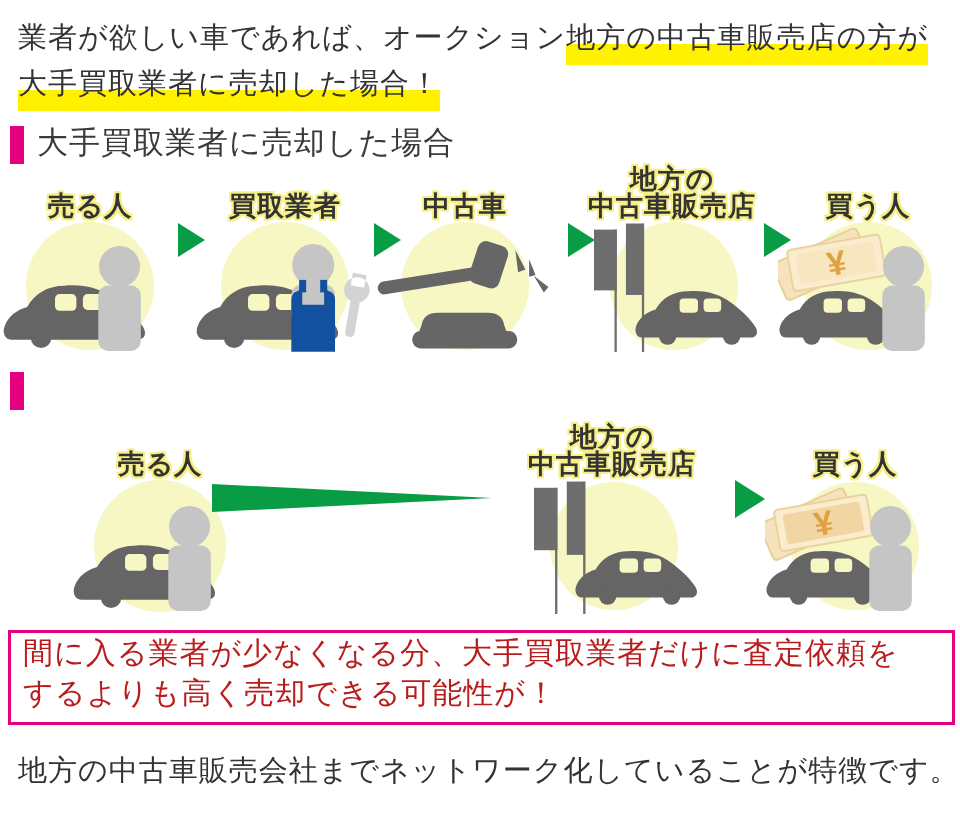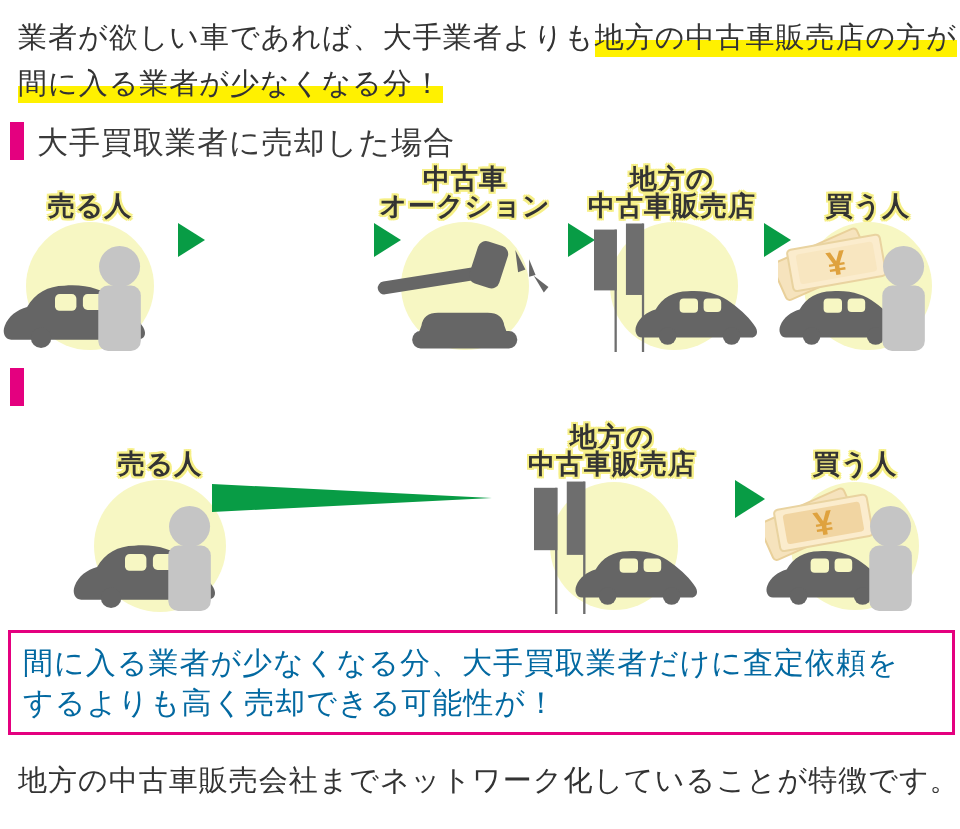--- a/index.html
+++ b/index.html
@@ -9,26 +9,26 @@
     color:#333333;
   }
   
   .intro{
     margin:14px 0 0 18px;
     font-size:29px;line-height:46px;letter-spacing:1px;
     color:#333333;
   }
   .hl{
     background:linear-gradient(transparent 52%, #fff100 52%);
-    padding-bottom:4px;
+    padding-bottom:12px;
     margin-top:30px;
   }
   
   .section-header{
-    display:flex;align-items:flex-start;
+    display:flex;align-items:flex-end;
     margin:16px 0 0 10px;height:42px;
   }
   .section-bar{
     width:14px;height:38px;background:#e4007f;flex:0 0 auto;
   }
   .section-title{
     margin-left:13px;font-size:31px;letter-spacing:1px;color:#3a3a3a;
   }
   
   .flow{position:relative;width:960px;}
@@ -52,23 +52,23 @@
     position:absolute;width:0;height:0;top:55px;
     border-left:27px solid #089c45;
     border-top:17px solid transparent;
     border-bottom:17px solid transparent;
   }
   .wedge{position:absolute;left:212px;top:58px;}
   
   .callout{
     margin:16px 5px 0 8px;
     border:3px solid #e4007f;
-    padding:10px 12px 9px 12px;
+    padding:0 12px 9px 12px;
     font-size:30px;line-height:40px;letter-spacing:1px;
-    color:#0369a1;
+    color:#b91c1c;
   }
   
   .footer{
     margin:22px 0 0 18px;
     font-size:29px;line-height:46px;letter-spacing:1px;color:#333;
   }
 </style>
 </head>
 <body>
 
@@ -108,22 +108,22 @@
     <g id="iflags" fill="#6e6e6e">
       <rect x="0" y="10" width="30" height="80"></rect>
       <rect x="27" y="10" width="3" height="168"></rect>
       <rect x="42" y="2" width="23" height="94"></rect>
       <rect x="63" y="2" width="3" height="176"></rect>
     </g>
   </defs>
 </svg>
 
 <div class="intro">
-  <div><span>業者が欲しい車であれば、大手業者よりも</span><span class="hl">地方の中古車販売店の方が</span></div>
-  <div><span class="hl">間に入る業者が少なくなる分！</span></div>
+  <div><span>業者が欲しい車であれば、オークション</span><span class="hl">地方の中古車販売店の方が</span></div>
+  <div><span class="hl">大手買取業者に売却した場合！</span></div>
 </div>
 
 <div class="section-header">
   <span class="section-bar"></span>
   <span class="section-title">大手買取業者に売却した場合</span>
 </div>
 
 <div class="flow flow1">
 
   <div class="node" style="left:0">
@@ -132,27 +132,37 @@
     </div>
     <svg class="scene" width="180" height="132" viewBox="0 0 180 132">
       <circle cx="90" cy="66" r="64" fill="#f7f7c3"></circle>
       <use href="#icar" transform="translate(2,62) scale(0.93)"></use>
       <use href="#iperson" transform="translate(96,26) scale(0.76)"></use>
     </svg>
   </div>
 
   <div class="tri" style="left:178px"></div>
 
+  <div class="node" style="left:195px">
+    <div class="node-label">
+      <div>買取業者</div>
+    </div>
+    <svg class="scene" width="180" height="132" viewBox="0 0 180 132">
+      <circle cx="90" cy="66" r="64" fill="#f7f7c3"></circle>
+      <use href="#icar" transform="translate(0,62) scale(0.93)"></use>
+      <use href="#iworker" transform="translate(94,24) scale(0.78)"></use>
+      <use href="#iwrench" transform="translate(150,54) rotate(10) scale(0.85)"></use>
+    </svg>
+  </div>
 
   <div class="tri" style="left:374px"></div>
 
   <div class="node" style="left:375px">
     <div class="node-label">
       <div>中古車</div>
-      <div>オークション</div>
     </div>
     <svg class="scene" width="180" height="132" viewBox="0 0 180 132">
       <circle cx="90" cy="66" r="64" fill="#f7f7c3"></circle>
       <use href="#igavel" transform="translate(6,8) scale(0.92)"></use>
     </svg>
   </div>
 
   <div class="tri" style="left:568px"></div>
 
   <div class="node" style="left:582px">

